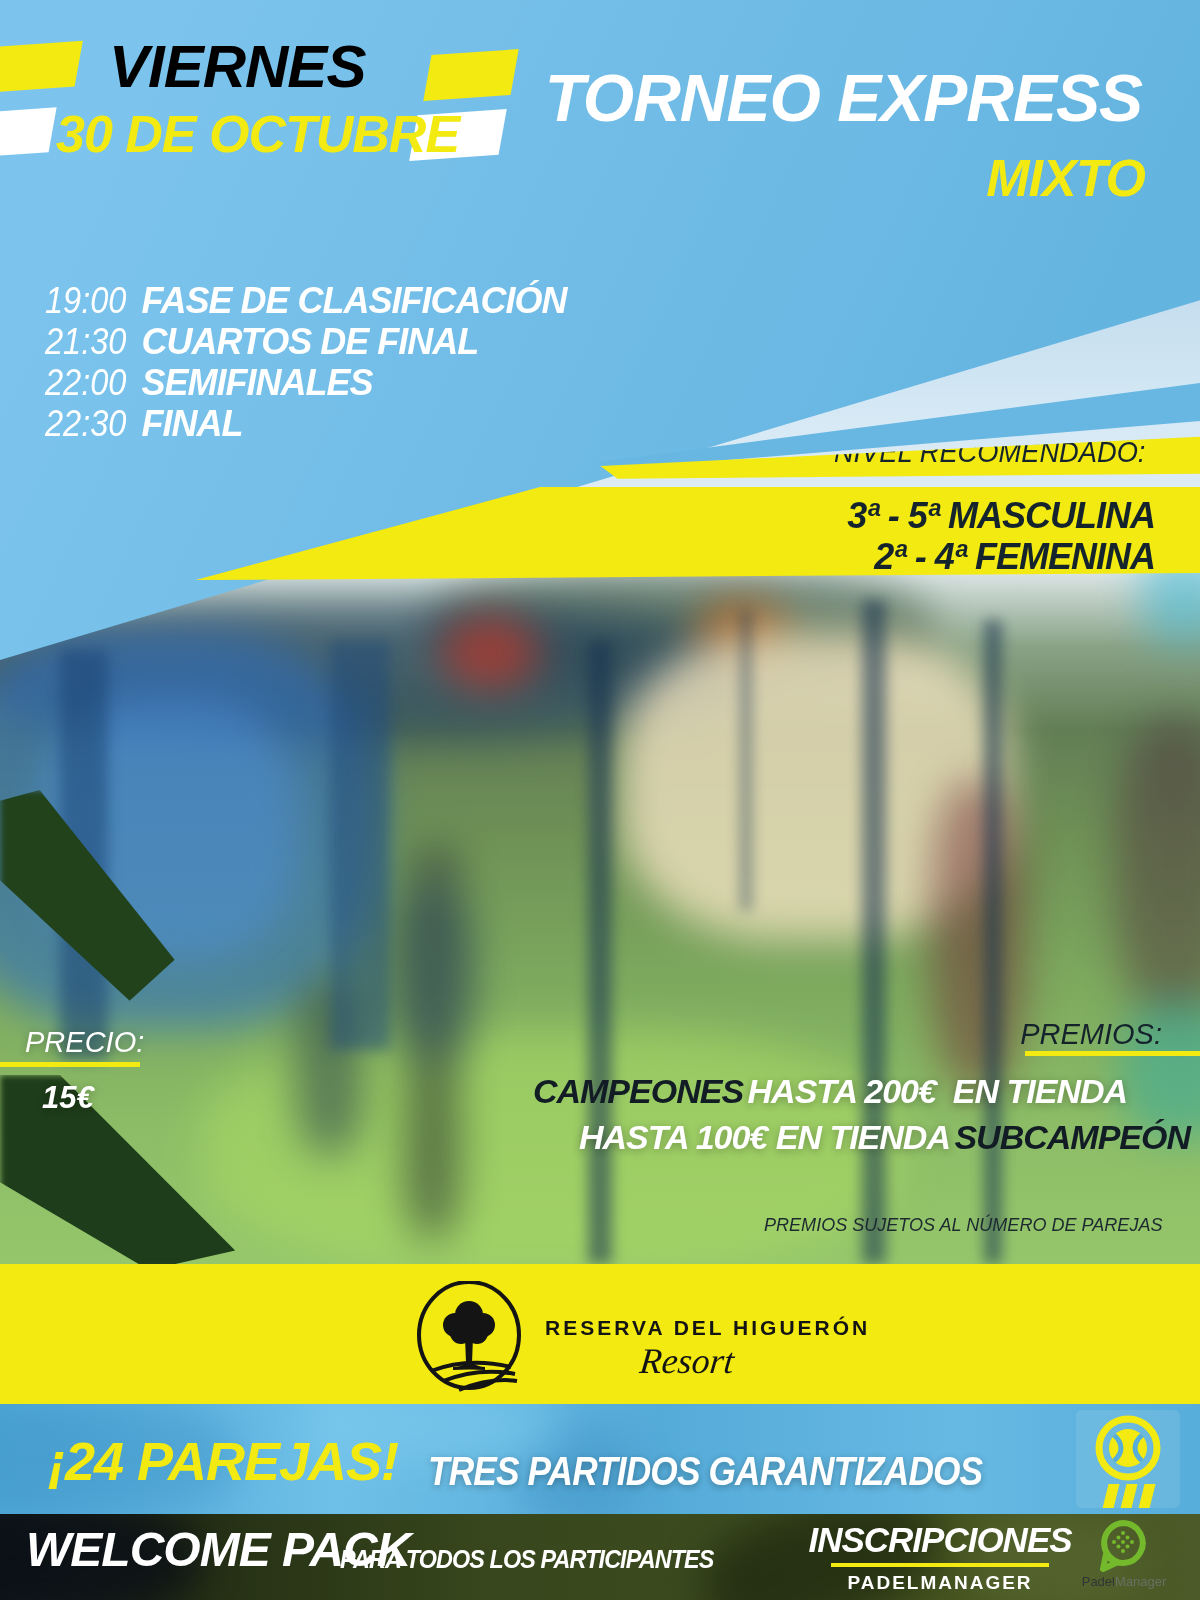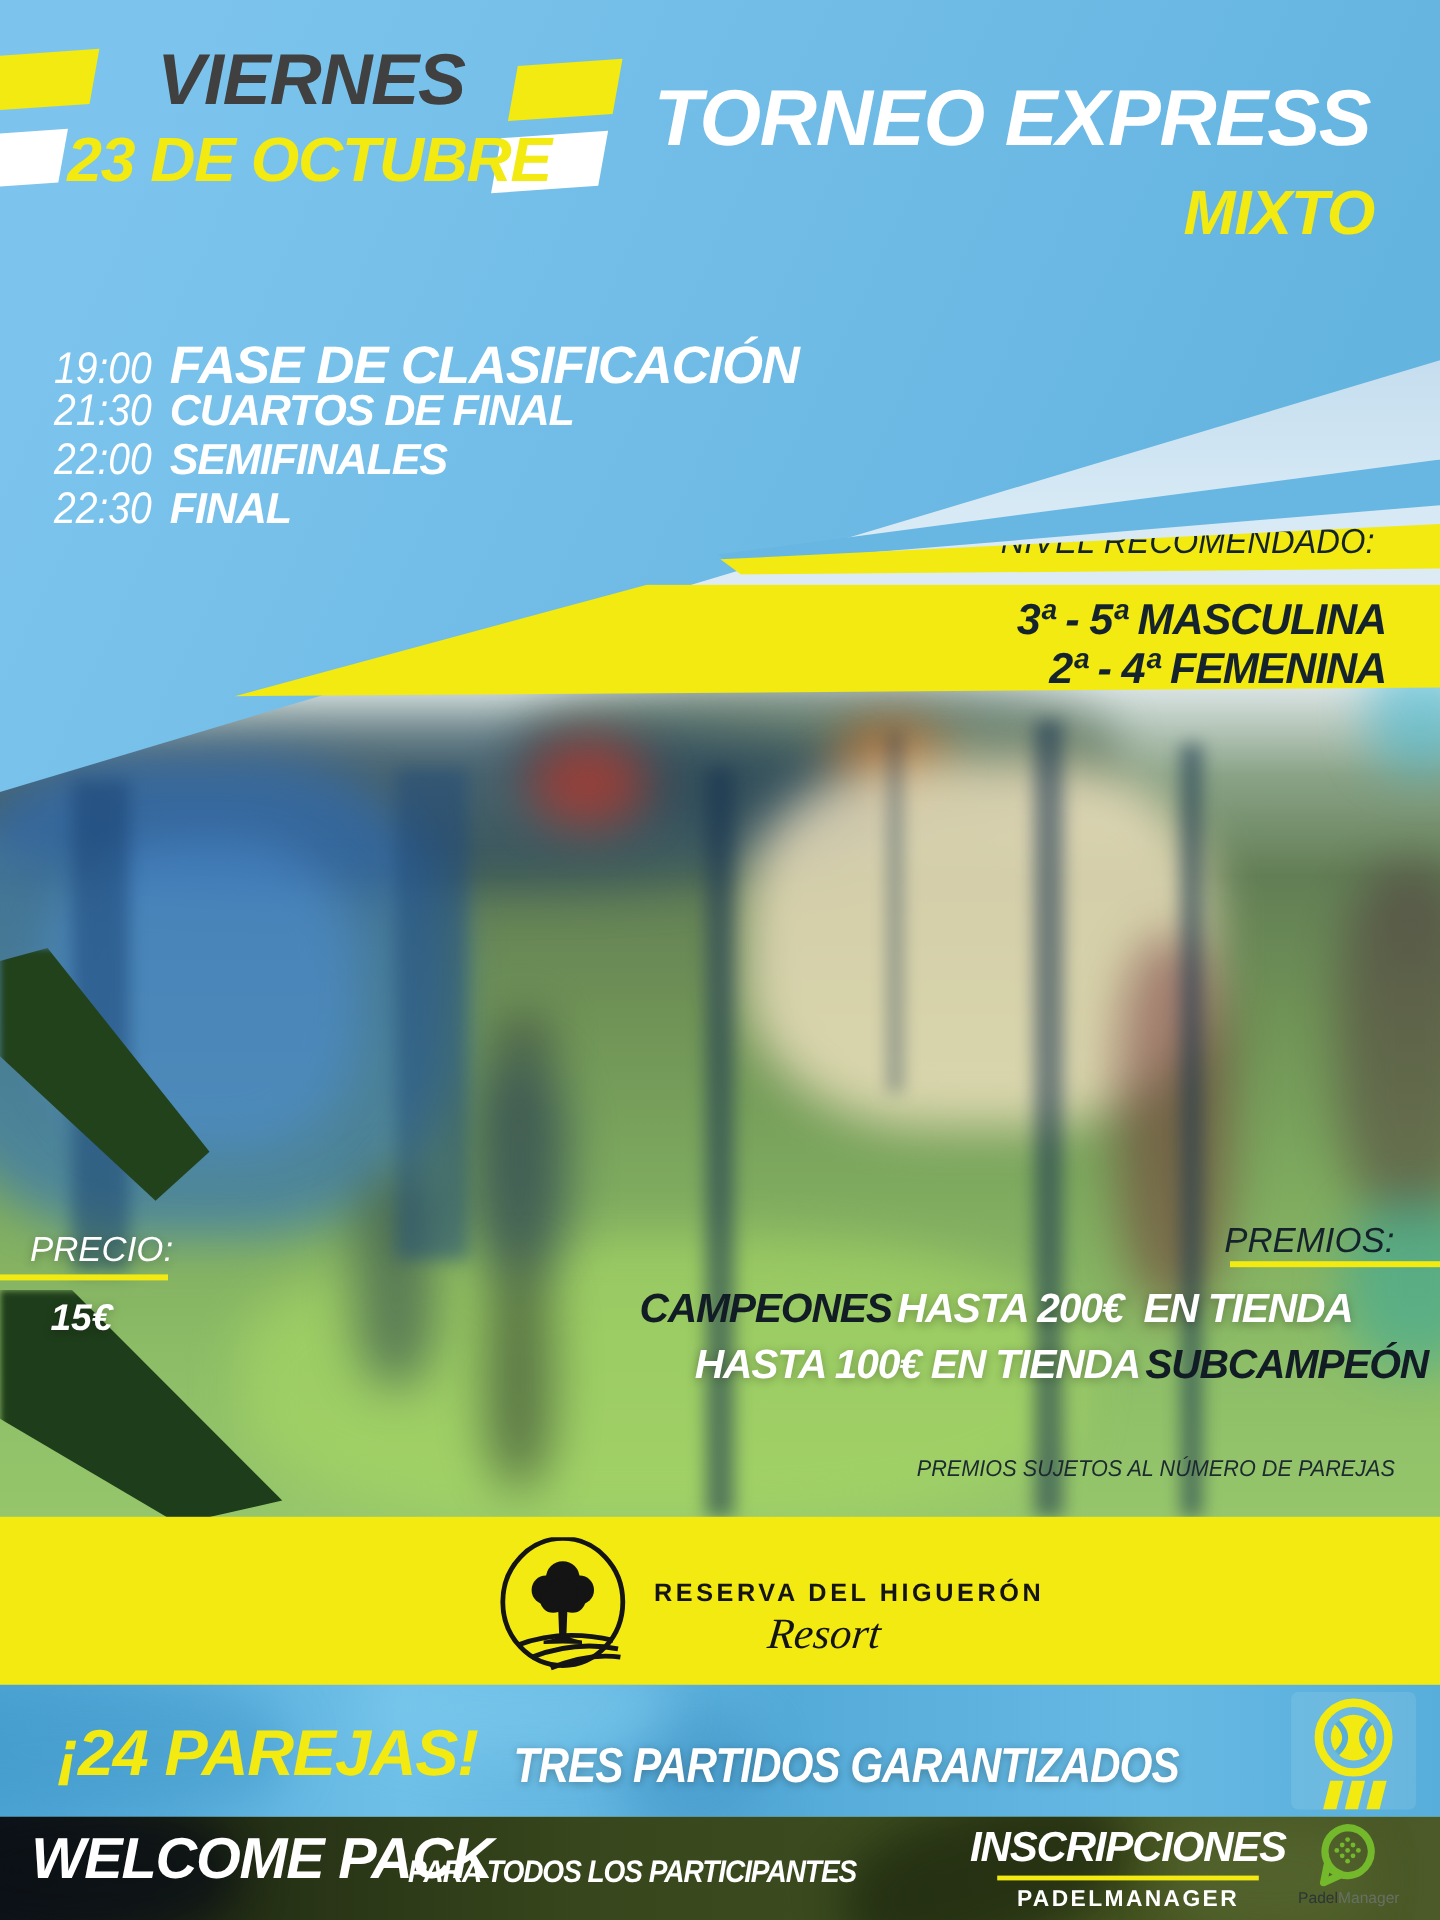--- a/index.html
+++ b/index.html
@@ -70,29 +70,29 @@
   </div>
 
   <div class="bluepoly"></div>
   <div class="stripe2"></div>
 
   <div class="bar" style="left:-18px;top:44px;width:96px;height:46px;background:#f2ea10;"></div>
   <div class="bar" style="left:-28px;top:110px;width:80px;height:45px;background:#fff;"></div>
   <div class="bar" style="left:428px;top:52px;width:86px;height:46px;background:#f2ea10;"></div>
   <div class="bar" style="left:414px;top:112px;width:88px;height:46px;background:#fff;"></div>
 
-  <div class="abs hv" style="left:131px;top:32px;font-size:60px;letter-spacing:-1px;color:#404040;">VIERNES</div>
-  <div class="abs hv" style="left:56px;top:104px;font-size:52px;letter-spacing:-1px;color:#f2ea10;">23 DE OCTUBRE</div>
+  <div class="abs hv" style="left:109px;top:32px;font-size:60px;letter-spacing:-1px;color:#000000;">VIERNES</div>
+  <div class="abs hv" style="left:56px;top:104px;font-size:52px;letter-spacing:-1px;color:#f2ea10;">30 DE OCTUBRE</div>
   <div class="abs hv" style="right:58px;top:60px;font-size:66px;letter-spacing:-1px;color:#fff;">TORNEO EXPRESS</div>
   <div class="abs hv" style="right:55px;top:148px;font-size:52px;letter-spacing:-1px;color:#f2ea10;">MIXTO</div>
 
   <div class="abs" style="left:45px;top:280px;color:#fff;">
     <div style="height:41px;">
       <span class="lt" style="display:inline-block;width:92px;font-size:37px;transform:scaleX(.88);transform-origin:left;">19:00</span>
-      <span class="hv" style="font-size:44px;letter-spacing:-1px;">FASE DE CLASIFICACIÓN</span>
+      <span class="hv" style="font-size:36px;letter-spacing:-1px;">FASE DE CLASIFICACIÓN</span>
     </div>
     <div style="height:41px;">
       <span class="lt" style="display:inline-block;width:92px;font-size:37px;transform:scaleX(.88);transform-origin:left;">21:30</span>
       <span class="hv" style="font-size:36px;letter-spacing:-1px;">CUARTOS DE FINAL</span>
     </div>
     <div style="height:41px;">
       <span class="lt" style="display:inline-block;width:92px;font-size:37px;transform:scaleX(.88);transform-origin:left;">22:00</span>
       <span class="hv" style="font-size:36px;letter-spacing:-1px;">SEMIFINALES</span>
     </div>
     <div style="height:41px;">

